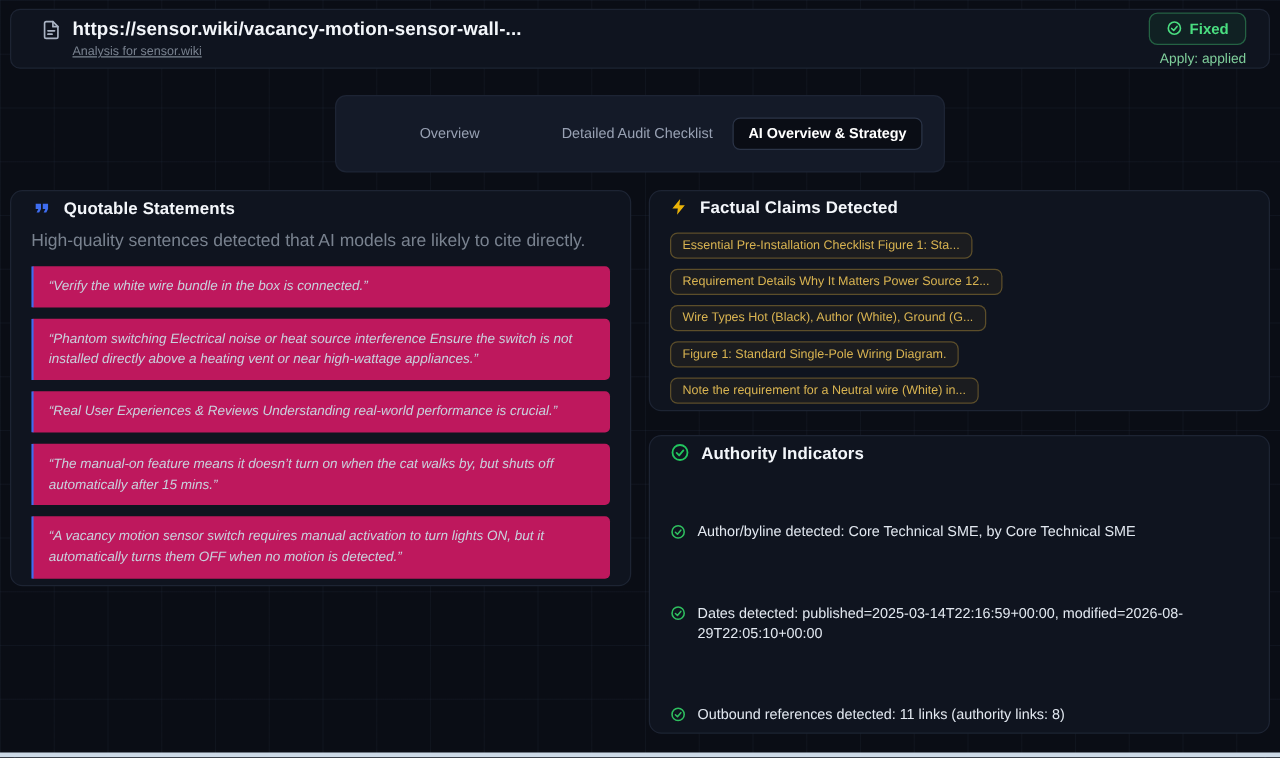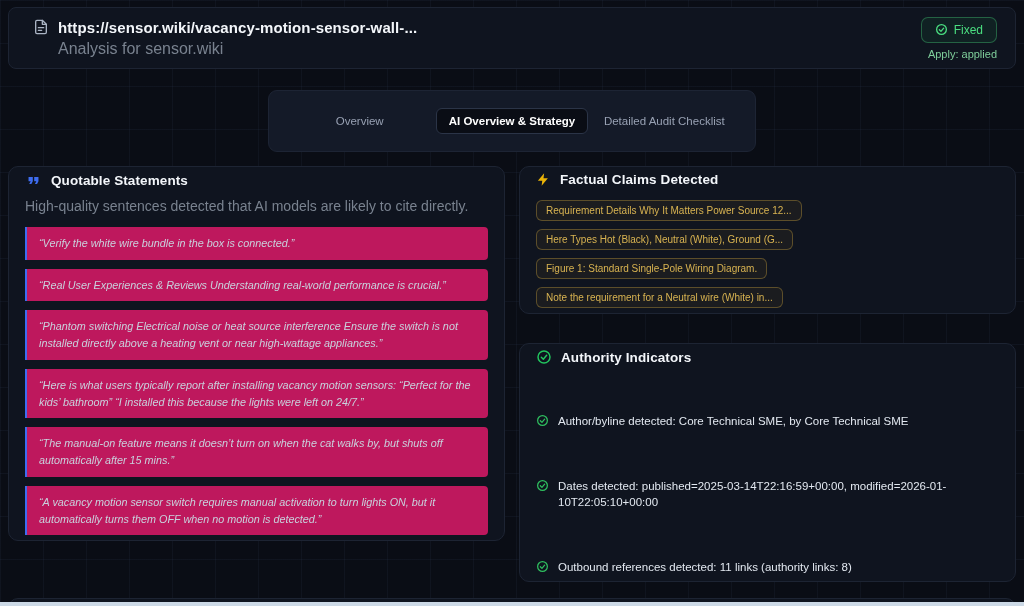--- a/index.html
+++ b/index.html
@@ -15,35 +15,35 @@
     position:relative;
   }
   .card {
     background:#0f141f;
     border:1px solid #1d2433;
     border-radius:10px;
   }
   
   .header {
     margin:7px 8px 0;
-    height:62px;
+    height:48px;
     display:flex;
     justify-content:space-between;
     align-items:center;
     padding:10px 18px 10px 24px;
     border-radius:8px;
   }
   .url-row { display:flex; align-items:center; gap:9px; }
   .url-row svg { flex:0 0 auto; }
   .page-url { font-size:15px; font-weight:700; color:#f3f6fa; letter-spacing:0.1px; cursor:pointer; }
-  .header-subtitle { font-size:16px; color:#79828f; margin-top:4px; margin-left:25px; }
+  .header-subtitle { font-size:10px; color:#79828f; margin-top:4px; margin-left:25px;text-decoration:underline; }
   .header-right { display:flex; flex-direction:column; align-items:flex-end; gap:5px; }
   .badge {
     display:inline-flex; align-items:center; gap:6px;
-    color:#4ade80; font-size:12px; font-weight:400;
+    color:#4ade80; font-size:12px; font-weight:700;
     background:rgba(34,197,94,0.08);
     border:1px solid rgba(74,222,128,0.35);
     border-radius:7px; padding:5px 13px; cursor:pointer;
   }
   .apply-status { font-size:11px; color:#7fce9b; }
   
   .tabbar {
     margin:21px auto 0;
     width:fit-content;
     display:flex; gap:2px;
@@ -81,21 +81,21 @@
     border-left:2px solid #3e6df0;
     background:#be185d;
     padding:8px 12px;
     font-size:10.8px; font-style:italic;
     color:#c9d1dd; line-height:1.55;
     border-radius:0 4px 4px 0;
     margin-bottom:9px;
   }
   .quote:last-child { margin-bottom:0; }
   
-  .right-col { display:flex; flex-direction:column; gap:29px; }
+  .right-col { display:flex; flex-direction:column; gap:19px; }
   .chips { display:flex; flex-wrap:wrap; gap:8px 9px; margin-top:13px; }
   .chip {
     font-size:10px; color:#d8b351;
     background:rgba(140,110,35,0.10);
     border:1px solid rgba(200,160,60,0.38);
     border-radius:6px; padding:4px 9px;
     white-space:nowrap; cursor:pointer;
   }
   .auth-list { list-style:none; margin-top:13px; }
   .auth-item {
@@ -154,67 +154,67 @@
         <span>Fixed</span>
       </div>
       <div class="apply-status">Apply: applied</div>
     </div>
   </header>
 
   <nav class="tabbar">
 
       <button class="tab">Overview</button>
 
+      <button class="tab">Detailed Audit Checklist</button>
+
       <button class="tab active">AI Overview &amp; Strategy</button>
-
-      <button class="tab">Detailed Audit Checklist</button>
     </nav>
 
   <main class="grid">
 
     <section class="card panel">
       <div class="panel-title">
         <svg width="17" height="17" viewBox="0 0 24 24" fill="#3e6df0">
           <path d="M6 17h3l2-4V7H5v6h3l-2 4zm8 0h3l2-4V7h-6v6h3l-2 4z"></path>
         </svg>
         <h2>Quotable Statements</h2>
       </div>
       <p class="panel-sub">High-quality sentences detected that AI models are likely to cite directly.</p>
       <div>
 
           <blockquote class="quote">“Verify the white wire bundle in the box is connected.”</blockquote>
 
+          <blockquote class="quote">“Phantom switching Electrical noise or heat source interference Ensure the switch is not installed directly above a heating vent or near high-wattage appliances.”</blockquote>
+
           <blockquote class="quote">“Real User Experiences &amp; Reviews Understanding real-world performance is crucial.”</blockquote>
 
-          <blockquote class="quote">“Phantom switching Electrical noise or heat source interference Ensure the switch is not installed directly above a heating vent or near high-wattage appliances.”</blockquote>
-
-          <blockquote class="quote">“Here is what users typically report after installing vacancy motion sensors: “Perfect for the kids’ bathroom” “I installed this because the lights were left on 24/7.”</blockquote>
 
           <blockquote class="quote">“The manual-on feature means it doesn’t turn on when the cat walks by, but shuts off automatically after 15 mins.”</blockquote>
 
           <blockquote class="quote">“A vacancy motion sensor switch requires manual activation to turn lights ON, but it automatically turns them OFF when no motion is detected.”</blockquote>
         </div>
     </section>
 
     <div class="right-col">
 
       <section class="card panel">
         <div class="panel-title">
           <svg width="15" height="15" viewBox="0 0 24 24" fill="#eab308">
             <path d="M13 2L3 14h7l-1 8 10-12h-7l1-8z"></path>
           </svg>
           <h2>Factual Claims Detected</h2>
         </div>
         <div class="chips">
 
 
+            <span class="chip">Essential Pre-Installation Checklist Figure 1: Sta...</span>
 
             <span class="chip">Requirement Details Why It Matters Power Source 12...</span>
 
-            <span class="chip">Here Types Hot (Black), Neutral (White), Ground (G...</span>
+            <span class="chip">Wire Types Hot (Black), Author (White), Ground (G...</span>
 
             <span class="chip">Figure 1: Standard Single-Pole Wiring Diagram.</span>
 
             <span class="chip">Note the requirement for a Neutral wire (White) in...</span>
           </div>
       </section>
 
       <section class="card panel">
         <div class="panel-title">
           <svg width="16" height="16" viewBox="0 0 24 24" fill="none" stroke="#22c55e" stroke-width="2.2" stroke-linecap="round" stroke-linejoin="round">
@@ -231,21 +231,21 @@
                 <polyline points="8 12.5 11 15.5 16 9.5"></polyline>
               </svg>
               <span>Author/byline detected: Core Technical SME, by Core Technical SME</span>
             </li>
 
             <li class="auth-item">
               <svg width="13" height="13" viewBox="0 0 24 24" fill="none" stroke="#2fbf5f" stroke-width="2.3" stroke-linecap="round" stroke-linejoin="round">
                 <circle cx="12" cy="12" r="9"></circle>
                 <polyline points="8 12.5 11 15.5 16 9.5"></polyline>
               </svg>
-              <span>Dates detected: published=2025-03-14T22:16:59+00:00, modified=2026-01-10T22:05:10+00:00</span>
+              <span>Dates detected: published=2025-03-14T22:16:59+00:00, modified=2026-08-29T22:05:10+00:00</span>
             </li>
 
             <li class="auth-item">
               <svg width="13" height="13" viewBox="0 0 24 24" fill="none" stroke="#2fbf5f" stroke-width="2.3" stroke-linecap="round" stroke-linejoin="round">
                 <circle cx="12" cy="12" r="9"></circle>
                 <polyline points="8 12.5 11 15.5 16 9.5"></polyline>
               </svg>
               <span>Outbound references detected: 11 links (authority links: 8)</span>
             </li>
           </ul>

